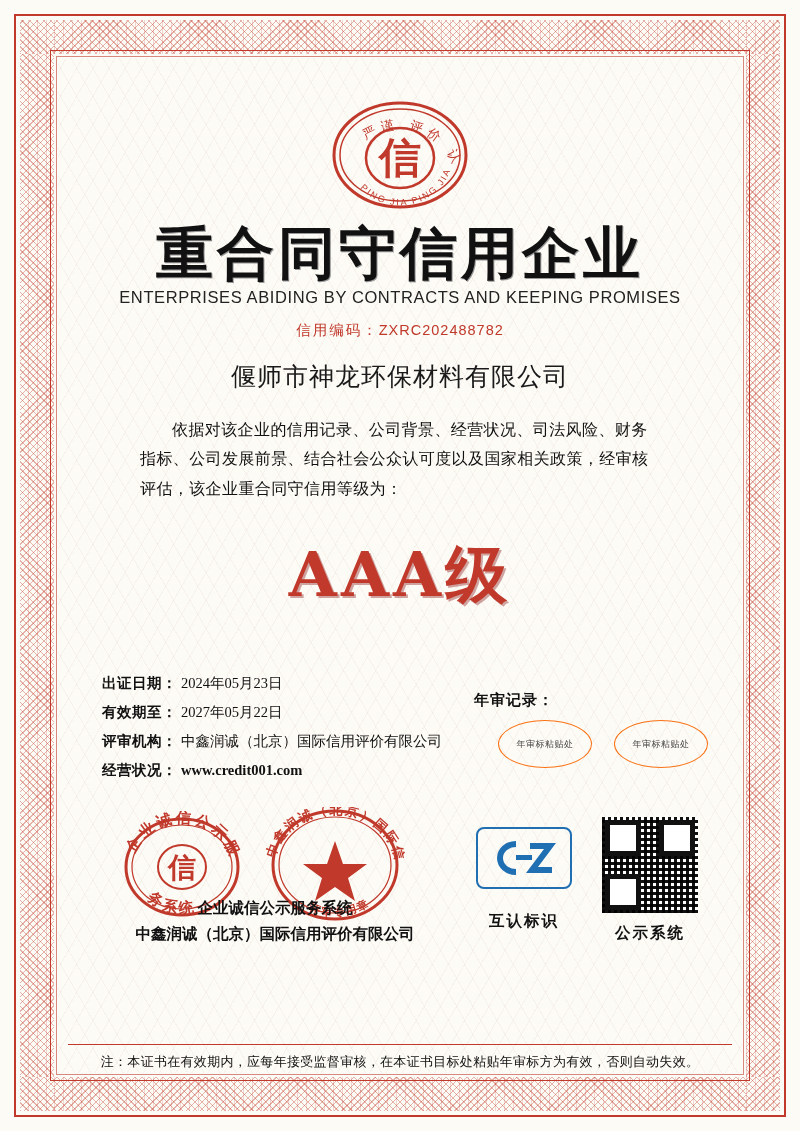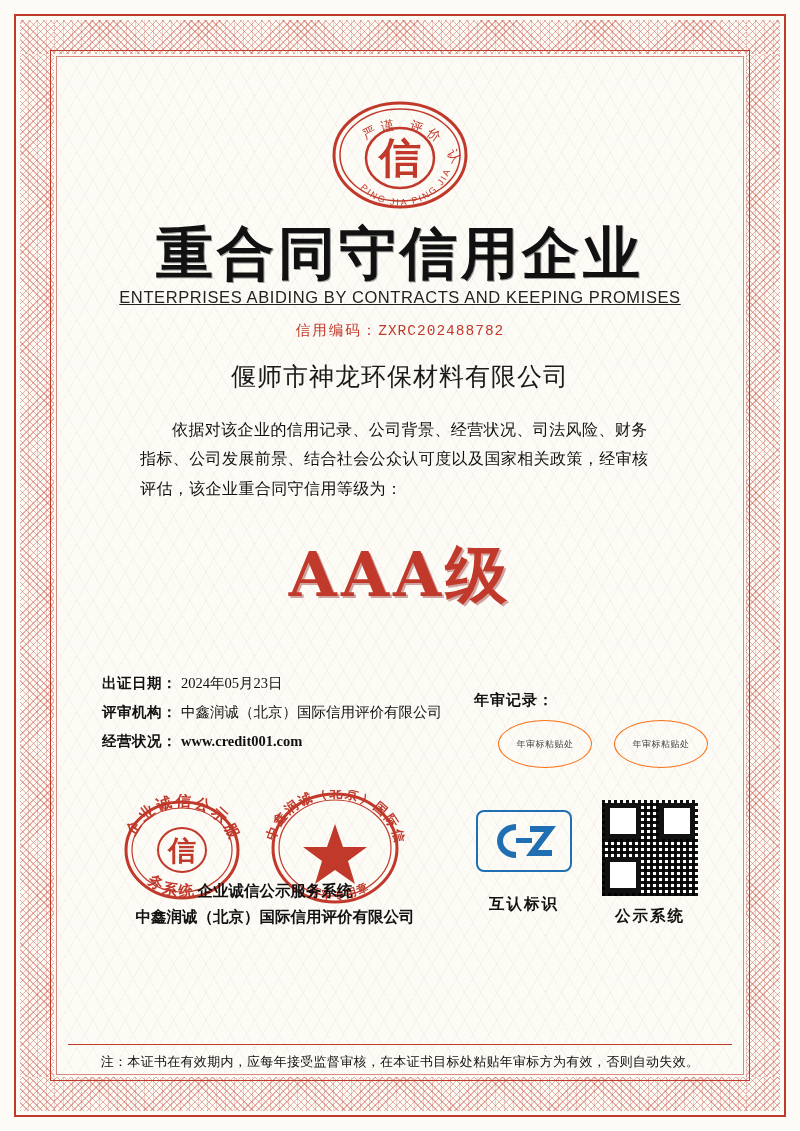--- a/index.html
+++ b/index.html
@@ -108,26 +108,25 @@
     color: #111;
     line-height: 1.15;
     text-shadow: 1px 1px 0 #999;
   }
   .title-en {
     margin-top: 2px;
     font-family: "Liberation Sans", sans-serif;
     font-size: 16.5px;
     letter-spacing: .6px;
     color: #222;
-    text-decoration: underline;
   }
 
   .credit-no {
     margin-top: 14px;
-    font-family: Liberation Mono, monospace;
+    font-family: Liberation Sans, sans-serif;
     font-size: 14.5px;
     color: #c0392b;
     letter-spacing: 1px;
   }
   .credit-no .label { letter-spacing: 2px; }
 
   .company {
     margin-top: 20px;
     font-family: "DejaVu Serif", serif;
     font-weight: normal;
@@ -366,20 +365,23 @@
     <div class="paragraph">依据对该企业的信用记录、公司背景、经营状况、司法风险、财务指标、公司发展前景、结合社会公众认可度以及国家相关政策，经审核评估，该企业重合同守信用等级为：</div>
 
     <div class="grade">AAA级</div>
 
     <div class="details-row">
       <div class="details">
         <div class="line">
           <span class="k">出证日期：</span><span class="v">2024年05月23日</span>
         </div>
         <div class="line">
+          <span class="k">有效期至：</span><span class="v">2027年05月22日</span>
+        </div>
+        <div class="line">
           <span class="k">评审机构：</span><span class="v">中鑫润诚（北京）国际信用评价有限公司</span>
         </div>
         <div class="line url">
           <span class="k">经营状况：</span><span class="v">www.credit001.com</span>
         </div>
       </div>
 
       <div class="annual">
         <div class="annual-title">年审记录：</div>
         <div class="annual-stamps">

